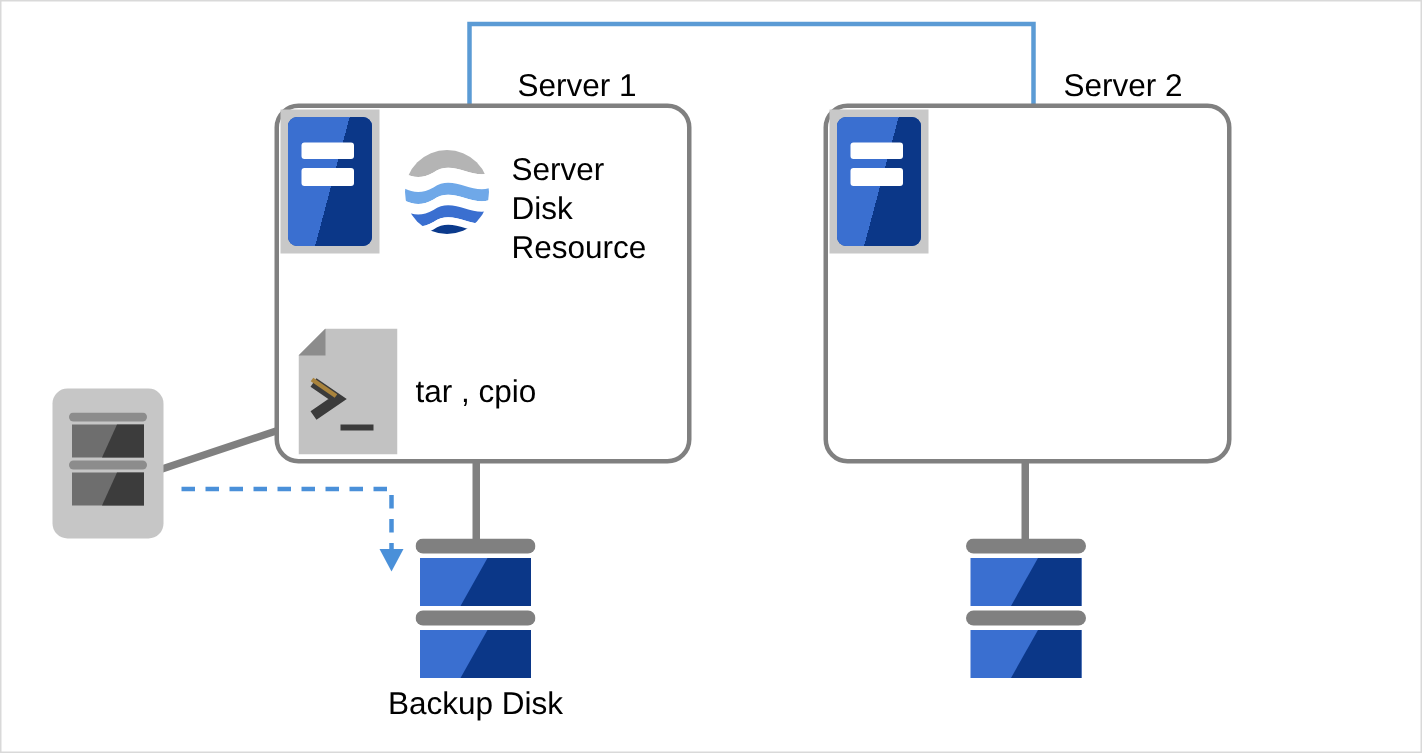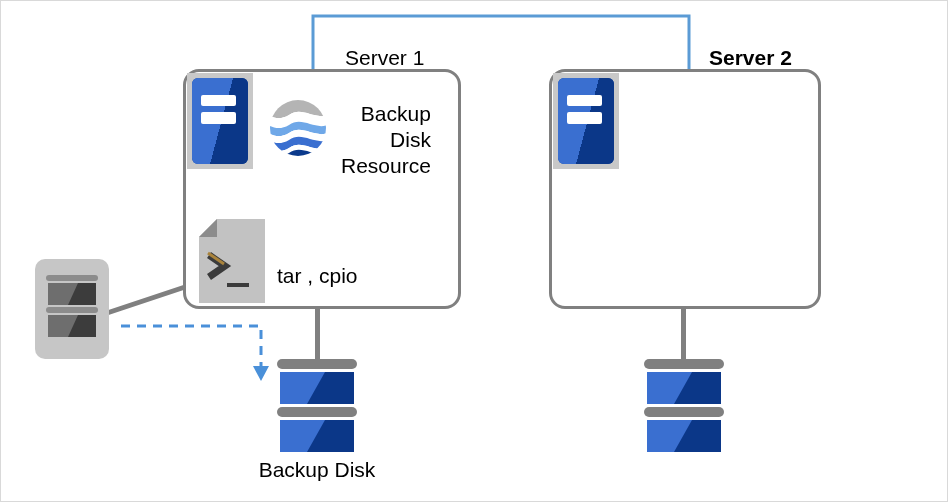--- a/index.html
+++ b/index.html
@@ -21,21 +21,20 @@
   }
 
   
   .label {
     position: absolute;
     color: #000000;
     font-size: 21px;
     line-height: 26px;
     white-space: pre-line;
     font-family: "Liberation Sans", sans-serif;
-    text-align: right;
   }
   .label.center { text-align: center; }
 
   
   .server-box {
     position: absolute;
     background: #ffffff;
     border: 3px solid #808080;
     border-radius: 16px;
     box-sizing: border-box;
@@ -101,21 +100,21 @@
 </head>
 <body>
 
 <div id="canvas">
 
   <svg class="interconnect" style="left:310px; top:12px; width:380px; height:62px;" viewBox="0 0 380 62">
     <polyline points="2,60 2,3 378,3 378,60" fill="none" stroke="#5b9bd5" stroke-width="3"></polyline>
   </svg>
 
   <div class="label" style="left:344px; top:44px;">Server 1</div>
-  <div class="label" style="left:708px; top:44px;font-weight:bold;">Server 2</div>
+  <div class="label" style="left:708px; top:44px;">Server 2</div>
 
   <svg class="diag-line" style="left:104px; top:268px; width:100px; height:50px;" viewBox="0 0 100 50">
     <line x1="2" y1="44" x2="98" y2="12" stroke="#808080" stroke-width="5"></line>
   </svg>
 
   <div class="line-v" style="left:314px; top:305px; width:5px; height:55px;"></div>
 
   <div class="line-v" style="left:680px; top:305px; width:5px; height:55px;"></div>
 
   <div class="server-box" style="left:182px; top:68px; width:278px; height:240px;"></div>
@@ -139,33 +138,33 @@
       <path d="M -4 0 L 62 0 L 62 14 C 48 24, 34 6, 20 16 C 10 22, 2 18, -4 14 Z" fill="#b4b4b4"></path>
       <path d="M -4 14 C 2 18, 10 22, 20 16 C 34 6, 48 24, 62 14 L 62 24 C 48 34, 34 16, 20 26 C 10 32, 2 28, -4 24 Z" fill="#ffffff"></path>
       <path d="M -4 24 C 2 28, 10 32, 20 26 C 34 16, 48 34, 62 24 L 62 32 C 48 42, 34 24, 20 34 C 10 40, 2 36, -4 32 Z" fill="#6fa8e8"></path>
       <path d="M -4 32 C 2 36, 10 40, 20 34 C 34 24, 48 42, 62 32 L 62 39 C 48 49, 34 31, 20 41 C 10 47, 2 43, -4 39 Z" fill="#ffffff"></path>
       <path d="M -4 39 C 2 43, 10 47, 20 41 C 34 31, 48 49, 62 39 L 62 47 C 48 57, 34 39, 20 49 C 10 55, 2 51, -4 47 Z" fill="#3a6fd0"></path>
       <path d="M -4 47 C 2 51, 10 55, 20 49 C 34 39, 48 57, 62 47 L 62 52 C 48 62, 34 44, 20 54 C 10 60, 2 56, -4 52 Z" fill="#ffffff"></path>
       <path d="M -4 52 C 2 56, 10 60, 20 54 C 34 44, 48 62, 62 52 L 62 62 L -4 62 Z" fill="#0b3a8c"></path>
     </g>
   </svg>
 
-  <div class="label" style="left:340px; top:100px;">Backup
+  <div class="label" style="left:340px; top:100px;">Server
 Disk
 Resource</div>
 
   <svg class="script-icon" style="left:198px; top:218px; width:66px; height:84px;" viewBox="0 0 66 84">
     <path d="M 18 0 L 66 0 L 66 84 L 0 84 L 0 18 Z" fill="#c2c2c2"></path>
     <path d="M 18 0 L 18 18 L 0 18 Z" fill="#8c8c8c"></path>
     <path d="M 10 36 L 26 47 L 10 58" fill="none" stroke="#3b3b3b" stroke-width="7" stroke-linejoin="miter"></path>
     <path d="M 9 34 L 25 45" fill="none" stroke="#a9833c" stroke-width="3"></path>
     <line x1="28" y1="66" x2="50" y2="66" stroke="#3b3b3b" stroke-width="4"></line>
   </svg>
 
-  <div class="label" style="left:276px; top:248px;margin-top:14px;">tar , cpio</div>
+  <div class="label" style="left:276px; top:248px;">tar , cpio</div>
 
   <div class="server-box" style="left:548px; top:68px; width:272px; height:240px;"></div>
 
   <div class="server-icon" style="left:552px; top:72px; width:66px; height:96px;">
     <div class="body">
       <div class="sheen"></div>
       <div class="bar b1"></div>
       <div class="bar b2"></div>
     </div>
   </div>

